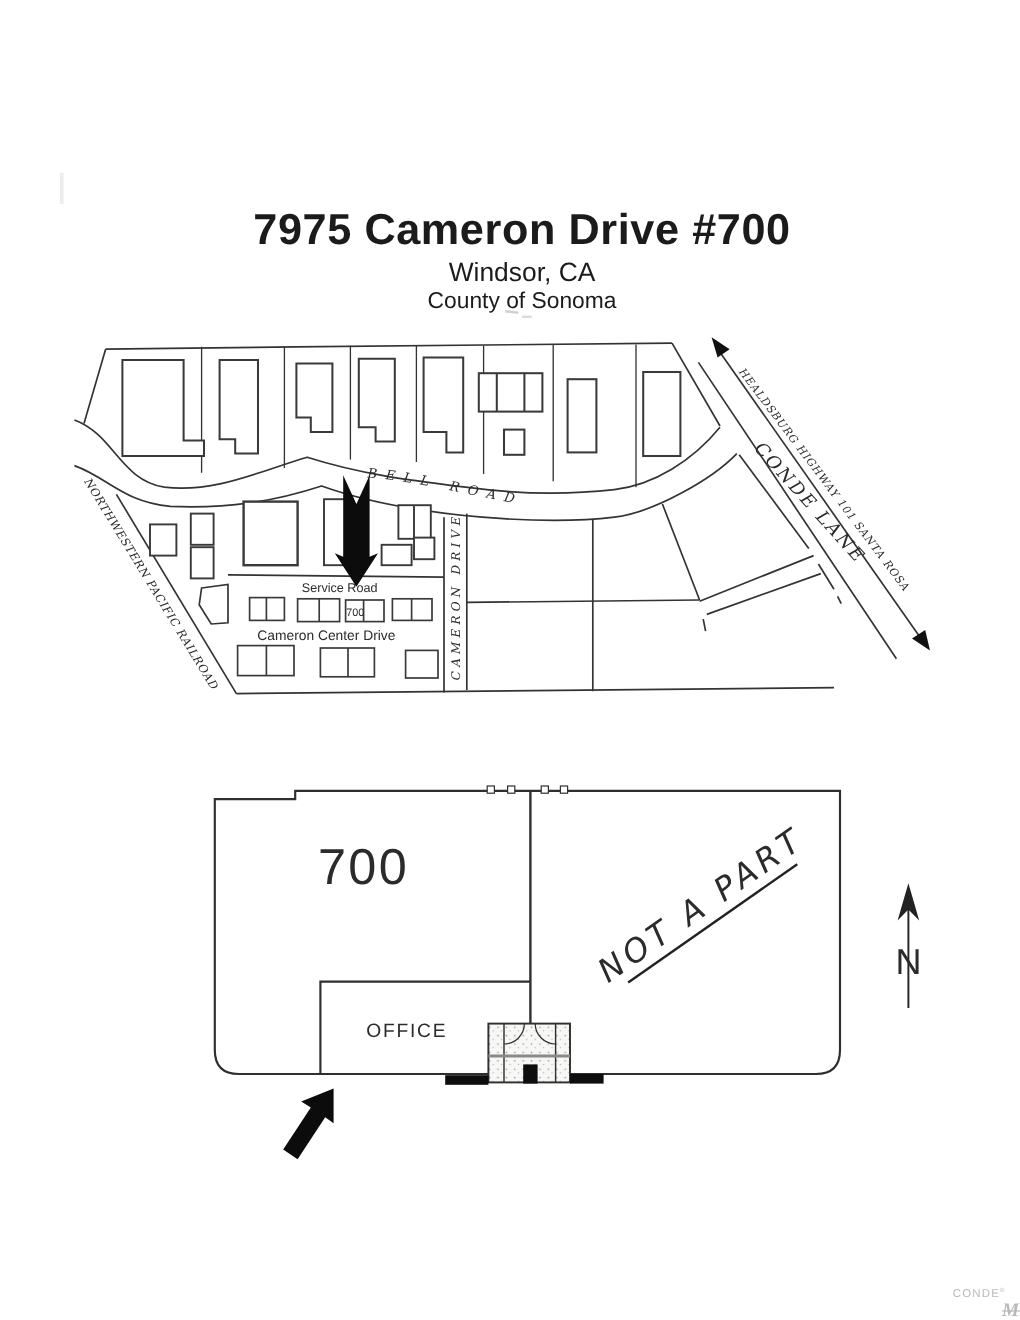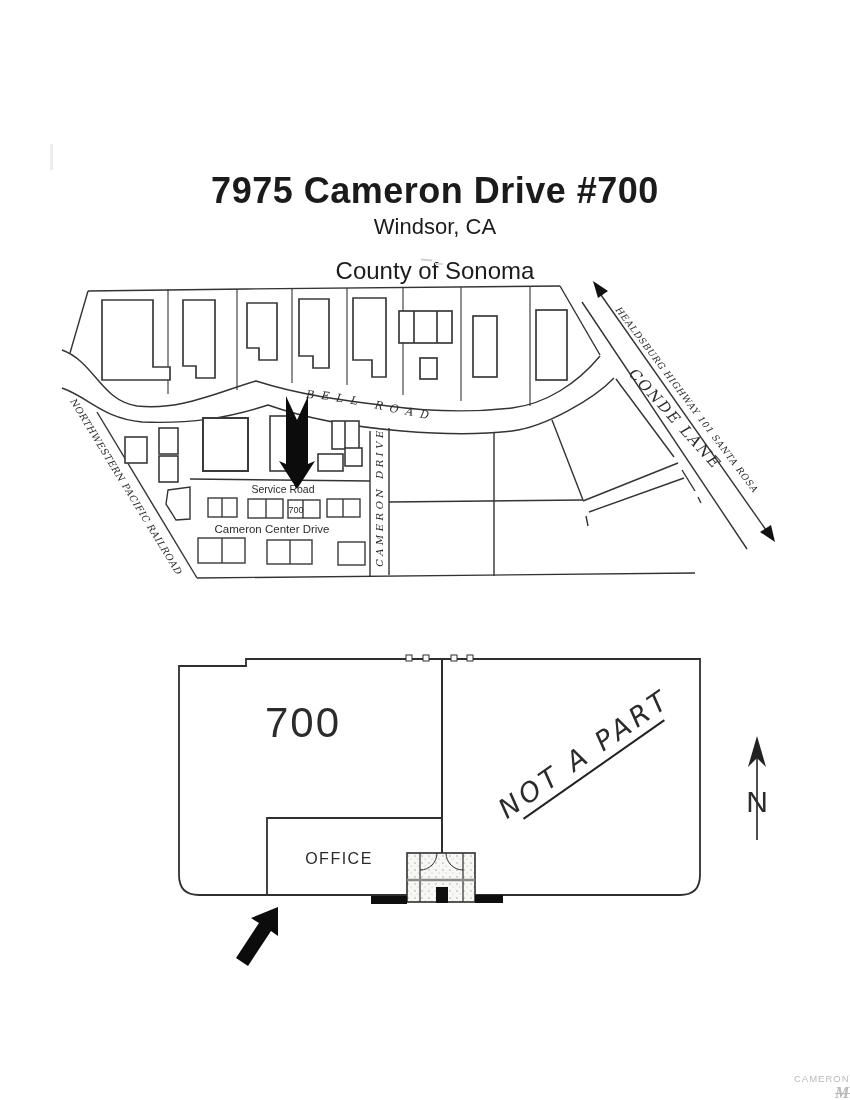--- a/index.html
+++ b/index.html
@@ -2,21 +2,21 @@
 <html><head>
 <meta charset="utf-8">
 <style>
   html,body{margin:0;padding:0;background:#ffffff;}
   body{width:850px;height:1100px;position:relative;font-family:"Liberation Sans",sans-serif;}
   #page{position:absolute;inset:0;width:850px;height:1100px;background:#fff;overflow:hidden;}
 
   .title-block{position:absolute;left:115px;top:172px;width:640px;text-align:center;color:#1b1b1b;}
   .title-line1{font-size:36px;font-weight:bold;letter-spacing:.5px;line-height:1.05;}
   .title-line2{font-size:22px;margin-top:5px;line-height:1.05;}
-  .title-line3{font-size:24px;margin-top:20px;line-height:1.05;}
+  .title-line3{font-size:19px;margin-top:4px;line-height:1.05;}
 
   .artifact{position:absolute;background:#e3e3e3;}
   .artifact.v{left:50px;top:144px;width:3px;height:26px;background:#ededed;}
   .artifact.s1{left:421px;top:259px;width:11px;height:2px;background:#cfcfcf;transform:rotate(6deg);}
   .artifact.s2{left:435px;top:263px;width:8px;height:2px;background:#dadada;}
 
   svg text{font-family:"Liberation Sans",sans-serif;fill:#2b2b2b;}
   .road-name{font-family:"DejaVu Serif",serif;font-style:italic;}
   .hand{font-family:"DejaVu Sans",sans-serif;font-style:italic;}
 
@@ -193,21 +193,21 @@
 
     <g>
       <line x1="757" y1="840" x2="757" y2="745" stroke="#222" stroke-width="1.6"></line>
       <polygon points="757,736 748,767 757,758 766,767" fill="#222"></polygon>
       <text x="757" y="812" font-size="30" fill="#222" text-anchor="middle" font-family="DejaVu Sans, sans-serif">N</text>
     </g>
   </svg>
 
   <div class="mls-logo">
     <div class="mls-row1">
-      <span>CAMERON</span><span class="mls-reg">®</span>
+      <span>CONDE</span><span class="mls-reg">®</span>
     </div>
     <div class="mls-row2">
       <span class="mls-dash"></span>
       <span class="mls-sub">MLS</span>
     </div>
   </div>
 
 </div>
 
 </body></html>

